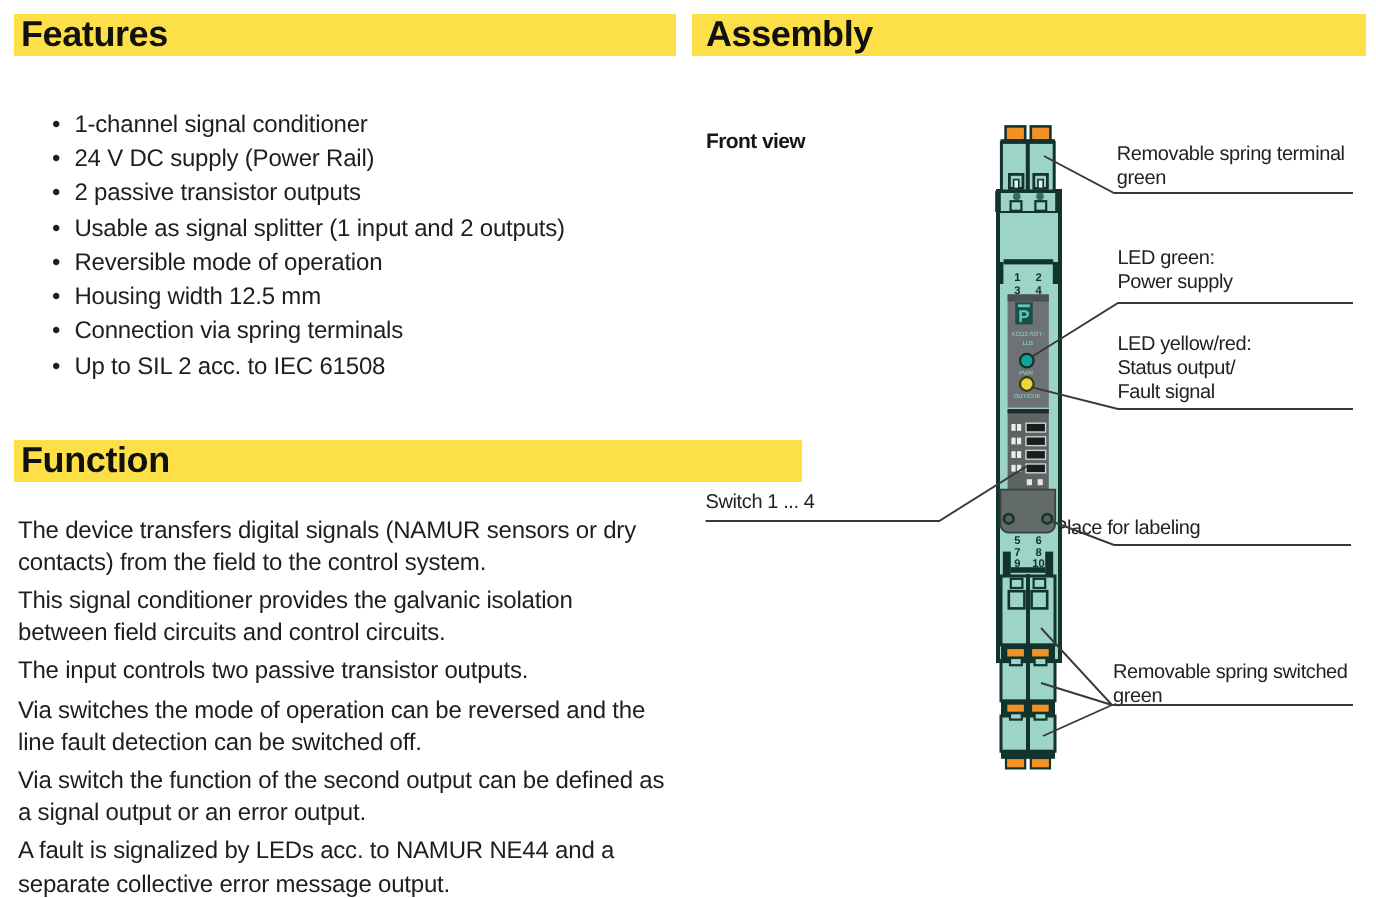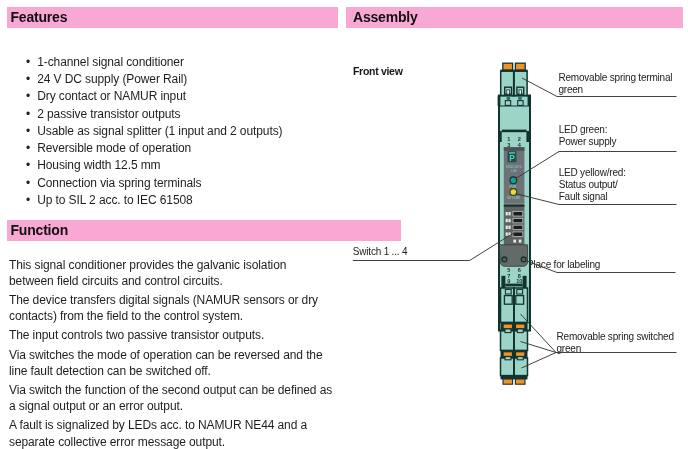--- a/index.html
+++ b/index.html
@@ -1,19 +1,19 @@
 <!DOCTYPE html>
 <html><head>
 <meta charset="utf-8">
 <style>
   html,body{margin:0;padding:0;background:#ffffff;}
   body{width:688px;height:449px;position:relative;overflow:hidden;
        font-family:"Liberation Sans",sans-serif;color:#1e1e1e;}
-  .band{position:absolute;background:#f9a8d4;height:21px;
-        font-weight:bold;font-size:14px;letter-spacing:-0.2px;
+  .band{position:absolute;background:#fde047;height:21px;
+        font-weight:bold;font-size:18px;letter-spacing:-0.2px;
         line-height:21px;padding-left:3.5px;box-sizing:border-box;color:#101010;}
   #bandF{left:7px;top:6.5px;width:331px;}
   #bandA{left:346px;top:6.5px;width:337px;padding-left:7px;}
   #bandU{left:7px;top:220px;width:394px;}
   ul.feat{position:absolute;left:9px;top:37.8px;margin:16px;padding:0;
           list-style:none;font-size:12px;line-height:17.25px;letter-spacing:-0.1px;}
   ul.feat li{position:relative;padding-left:12.2px;}
   ul.feat li::before{content:"\2022";position:absolute;left:1px;}
   .fn{position:absolute;left:9px;top:256.7px;width:335px;font-size:12px;
       line-height:16.3px;letter-spacing:-0.1px;}
@@ -24,32 +24,31 @@
 </style>
 </head>
 <body>
 <div class="band" id="bandF">Features</div>
 <div class="band" id="bandA">Assembly</div>
 <div class="band" id="bandU">Function</div>
 
 <ul class="feat">
 <li>1-channel signal conditioner</li>
 <li>24 V DC supply (Power Rail)</li>
-<li>Dry contact or NAMUR input</li>
 <li>2 passive transistor outputs</li>
 <li>Usable as signal splitter (1 input and 2 outputs)</li>
 <li>Reversible mode of operation</li>
 <li>Housing width 12.5 mm</li>
 <li>Connection via spring terminals</li>
 <li>Up to SIL 2 acc. to IEC 61508</li>
 </ul>
 
 <div class="fn">
+<p>The device transfers digital signals (NAMUR sensors or dry<br>contacts) from the field to the control system.</p>
 <p>This signal conditioner provides the galvanic isolation<br>between field circuits and control circuits.</p>
-<p>The device transfers digital signals (NAMUR sensors or dry<br>contacts) from the field to the control system.</p>
 <p>The input controls two passive transistor outputs.</p>
 <p>Via switches the mode of operation can be reversed and the<br>line fault detection can be switched off.</p>
 <p>Via switch the function of the second output can be defined as<br>a signal output or an error output.</p>
 <p>A fault is signalized by LEDs acc. to NAMUR NE44 and a<br>separate collective error message output.</p>
 </div>
 
 <b class="fv">Front view</b>
 
 <div class="lab" style="left:558.4px;top:72.3px;width:125px;">Removable spring terminal green</div>
 <div class="lab" style="left:558.7px;top:124px;">LED green:<br>Power supply</div>

